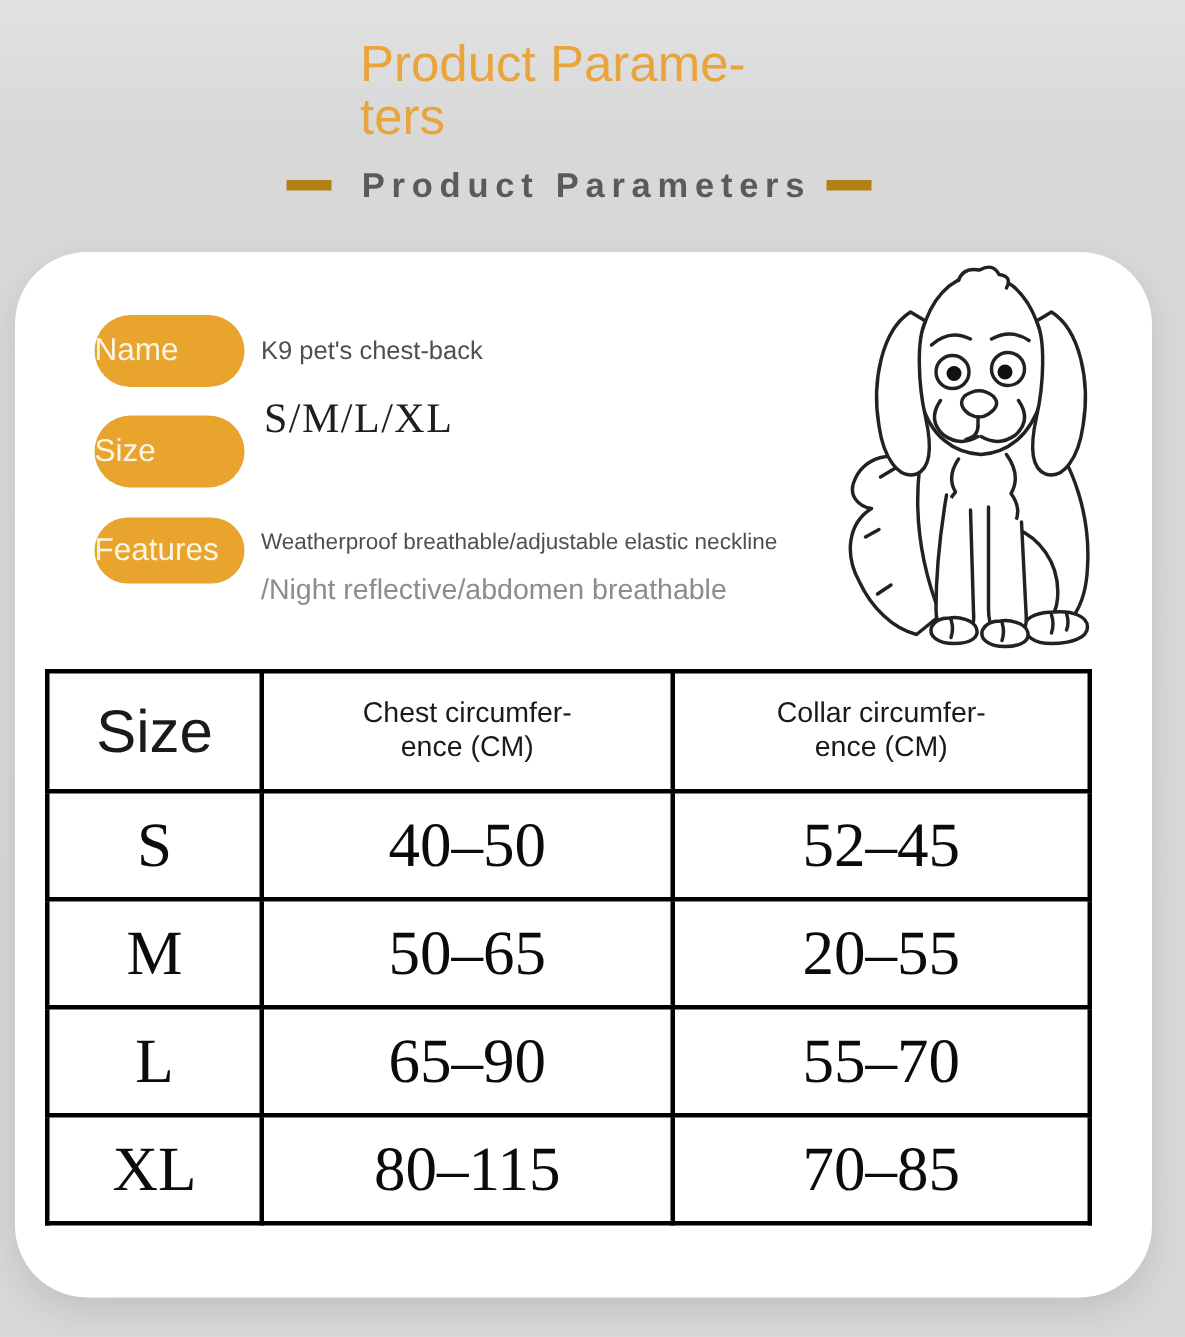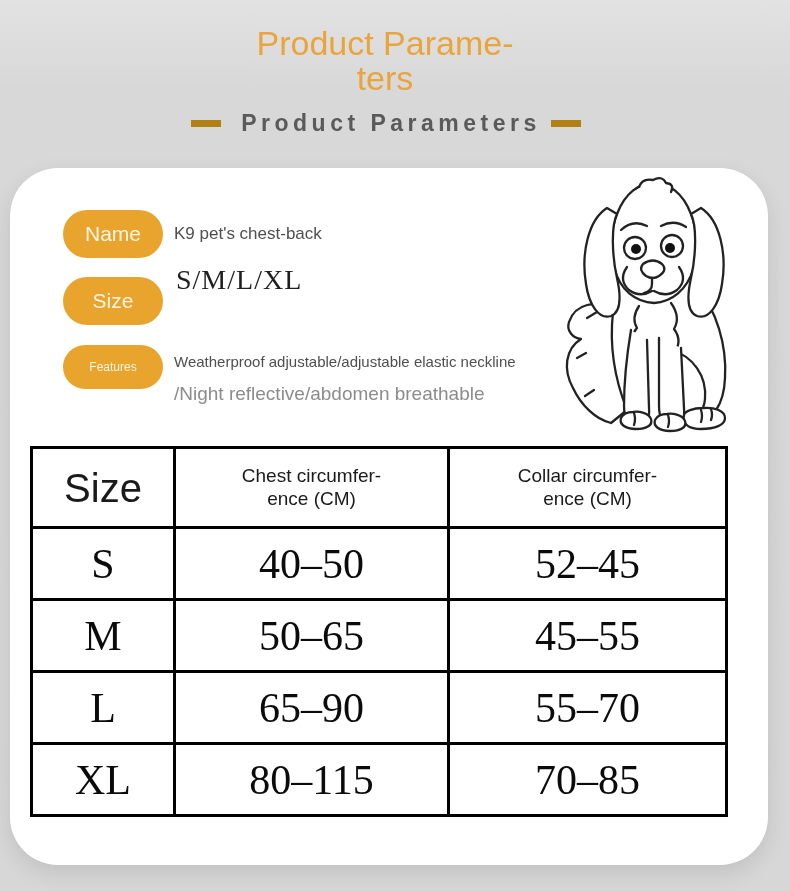--- a/index.html
+++ b/index.html
@@ -18,21 +18,20 @@
   
   .main-title {
     position: absolute;
     left: 240px;
     top: 26px;
     width: 290px;
     font-size: 34px;
     line-height: 35px;
     font-weight: 400;
     color: #e9a43c;
-    text-align: center;
   }
   .subtitle-row {
     position: absolute;
     top: 110px;
     left: 0;
     width: 100%;
     display: flex;
     align-items: center;
     justify-content: center;
     gap: 10px;
@@ -68,26 +67,26 @@
   .pill {
     position: absolute;
     left: 53px;
     width: 100px;
     height: 48px;
     border-radius: 26px;
     background: #e8a42c;
     color: #fbf5e6;
     display: flex;
     align-items: center;
-    justify-content: center;
+    justify-content: flex-start;
     font-size: 21px;
   }
   .pill-name     { top: 42px; }
   .pill-size     { top: 109px; }
-  .pill-features { top: 177px; height: 44px; font-size: 12px; }
+  .pill-features { top: 177px; height: 44px; font-size: 21px; }
 
   .field-value {
     position: absolute;
     left: 164px;
     color: #4f4f4f;
     white-space: nowrap;
   }
   .value-name { top: 56px; font-size: 17px; }
   .value-size {
     top: 96px;
@@ -159,21 +158,21 @@
     <div class="field-value value-name">K9 pet's chest-back</div>
 
     <div class="pill pill-size">
       <span>Size</span>
     </div>
     <div class="field-value value-size">S/M/L/XL</div>
 
     <div class="pill pill-features">
       <span>Features</span>
     </div>
-    <div class="field-value value-feat1">Weatherproof adjustable/adjustable elastic neckline</div>
+    <div class="field-value value-feat1">Weatherproof breathable/adjustable elastic neckline</div>
     <div class="field-value value-feat2">/Night reflective/abdomen breathable</div>
 
     <svg class="puppy" viewBox="0 0 200 262" fill="none" stroke="#222" stroke-width="2.3" stroke-linecap="round" stroke-linejoin="round">
 
       <path fill="#fff" d="M58,140 C42,126 20,132 14,150 C11,159 18,166 26,167 C10,177 8,198 18,216 C26,233 40,247 56,251 L72,238 C60,208 54,176 58,140 Z"></path>
       <path d="M32,146 l10,-6"></path>
         <path d="M22,186 l9,-5"></path>
         <path d="M30,224 l9,-6"></path>
 
       <path fill="#fff" d="M140,112 C162,138 172,174 170,206 C169,232 158,250 138,252 C126,252 118,243 121,231"></path>
@@ -233,21 +232,21 @@
     </thead>
     <tbody>
       <tr>
         <td>S</td>
         <td>40–50</td>
         <td>52–45</td>
       </tr>
       <tr>
         <td>M</td>
         <td>50–65</td>
-        <td>45–55</td>
+        <td>20–55</td>
       </tr>
       <tr>
         <td>L</td>
         <td>65–90</td>
         <td>55–70</td>
       </tr>
       <tr>
         <td>XL</td>
         <td>80–115</td>
         <td>70–85</td>

